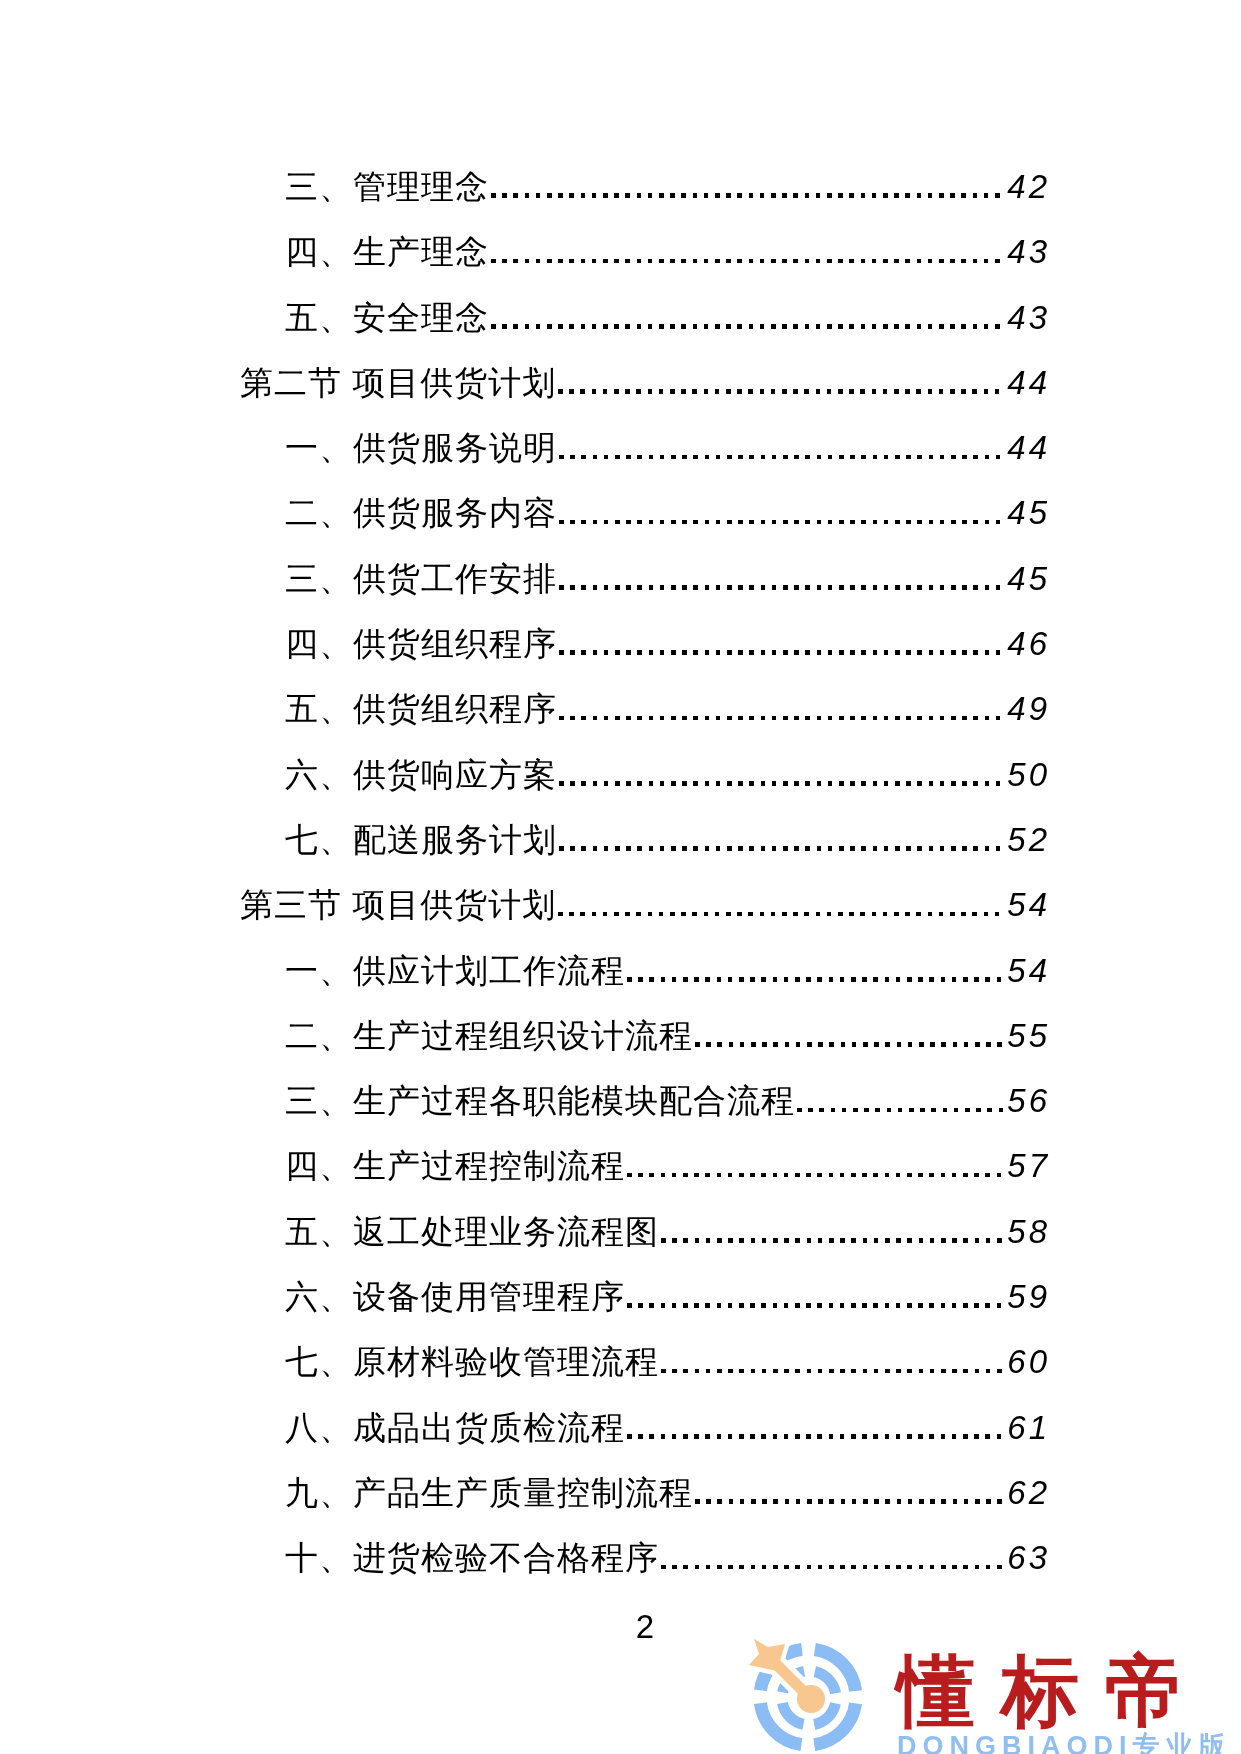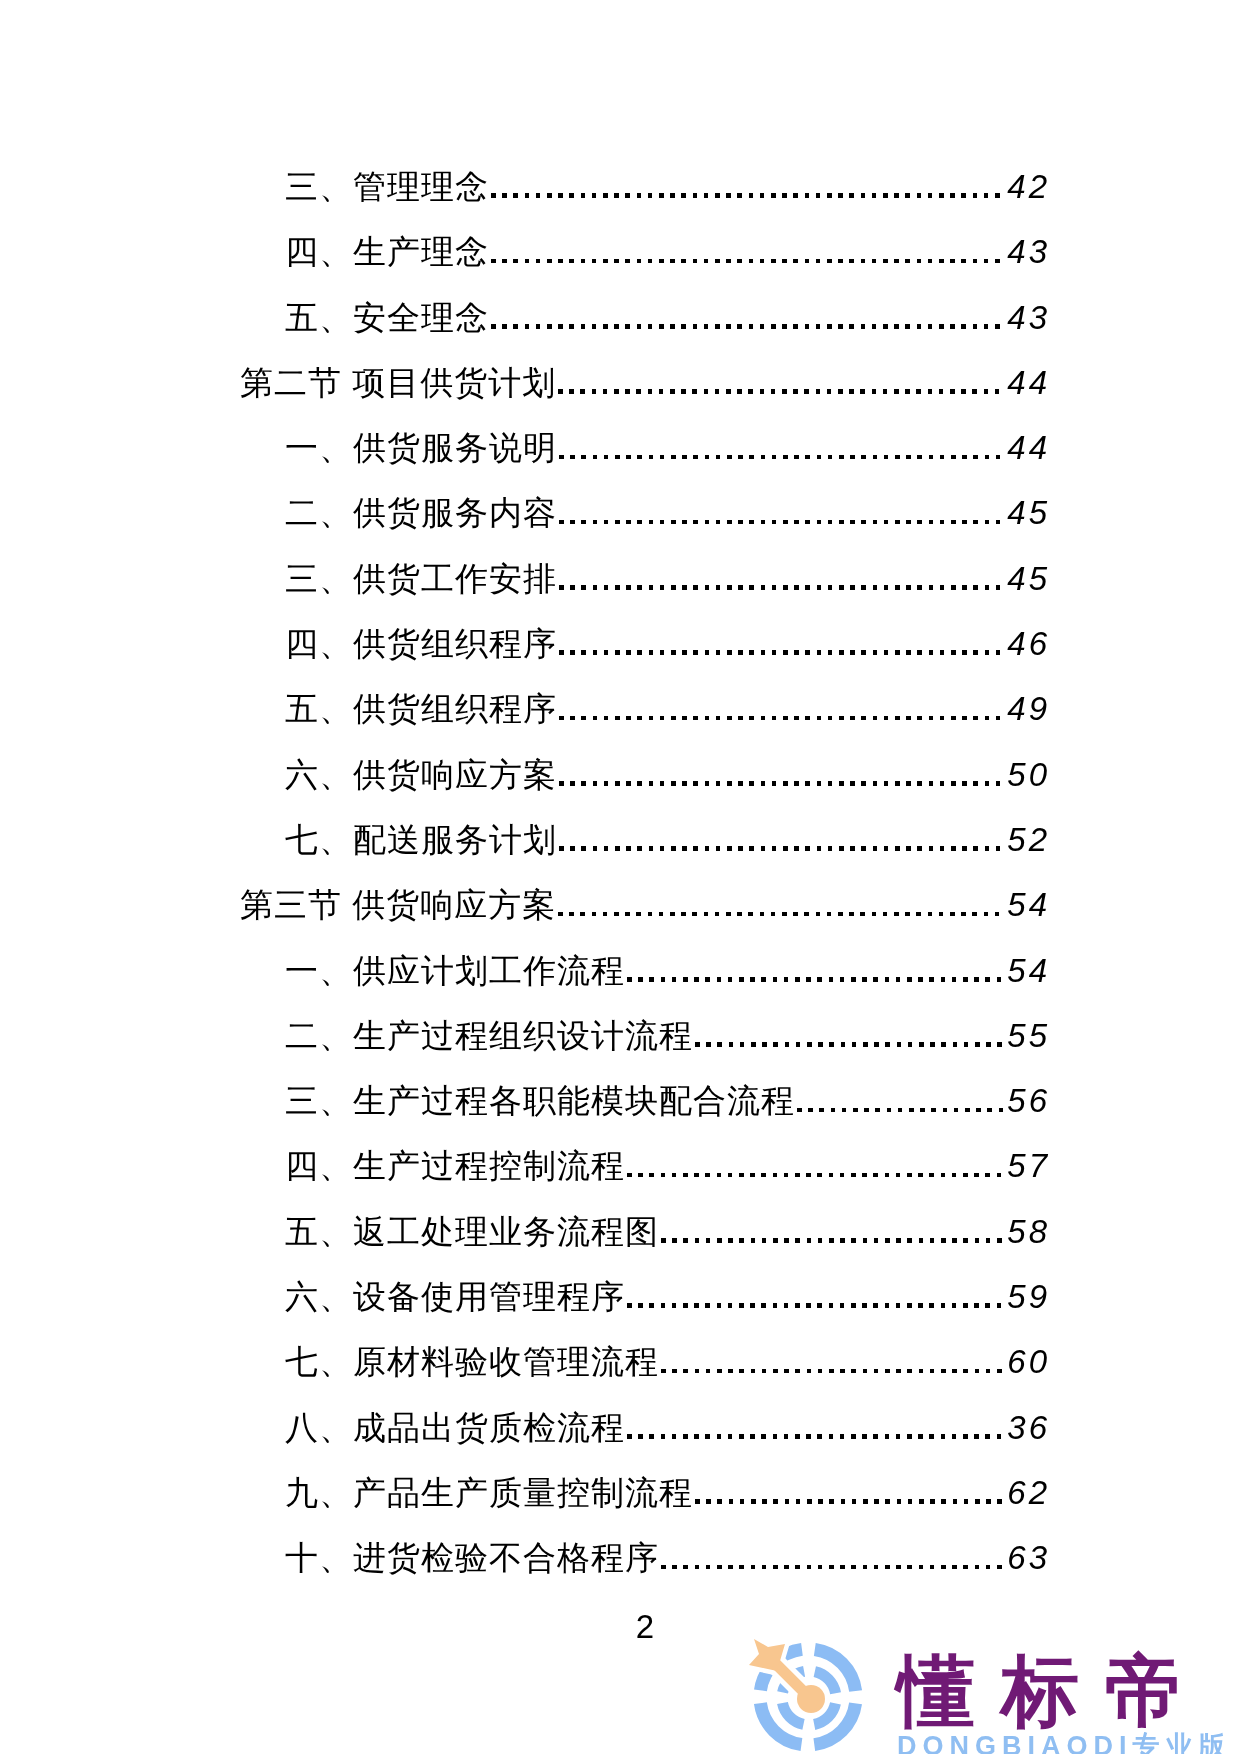--- a/index.html
+++ b/index.html
@@ -54,21 +54,21 @@
     align-items:flex-start;
   }
   .wm-icon { flex:0 0 auto; width:124px; height:124px; }
   .wm-text { margin-left:27px; }
   .wm-cn {
     margin-top:20px;
     font-size:78px;
     line-height:74px;
     font-weight:bold;
     letter-spacing:26px;
-    color:#701a75;
+    color:#b91c1c;
     white-space:nowrap;
   }
   .wm-sub {
     margin-top:5px;
     font-size:27px;
     line-height:27px;
     font-weight:bold;
     letter-spacing:6px;
     color:#8fbef2;
     white-space:nowrap;
@@ -129,21 +129,21 @@
       <span class="toc-label">六、供货响应方案</span>
       <span class="leader"></span>
       <span class="toc-page">50</span>
     </div>
     <div class="toc-row item">
       <span class="toc-label">七、配送服务计划</span>
       <span class="leader"></span>
       <span class="toc-page">52</span>
     </div>
     <div class="toc-row section">
-      <span class="toc-label">第三节 供货响应方案</span>
+      <span class="toc-label">第三节 项目供货计划</span>
       <span class="leader"></span>
       <span class="toc-page">54</span>
     </div>
     <div class="toc-row item">
       <span class="toc-label">一、供应计划工作流程</span>
       <span class="leader"></span>
       <span class="toc-page">54</span>
     </div>
     <div class="toc-row item">
       <span class="toc-label">二、生产过程组织设计流程</span>
@@ -171,21 +171,21 @@
       <span class="toc-page">59</span>
     </div>
     <div class="toc-row item">
       <span class="toc-label">七、原材料验收管理流程</span>
       <span class="leader"></span>
       <span class="toc-page">60</span>
     </div>
     <div class="toc-row item">
       <span class="toc-label">八、成品出货质检流程</span>
       <span class="leader"></span>
-      <span class="toc-page">36</span>
+      <span class="toc-page">61</span>
     </div>
     <div class="toc-row item">
       <span class="toc-label">九、产品生产质量控制流程</span>
       <span class="leader"></span>
       <span class="toc-page">62</span>
     </div>
     <div class="toc-row item">
       <span class="toc-label">十、进货检验不合格程序</span>
       <span class="leader"></span>
       <span class="toc-page">63</span>

